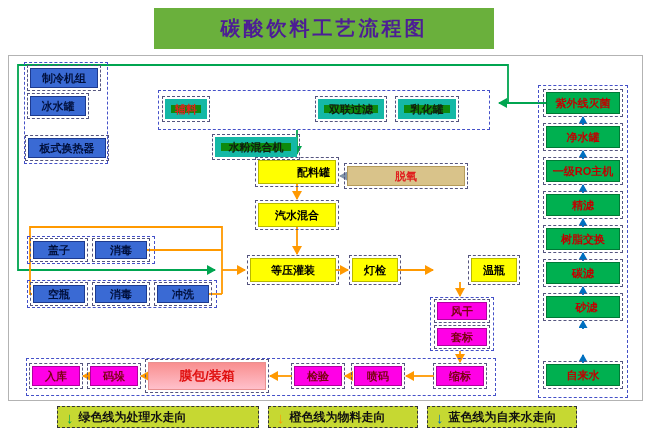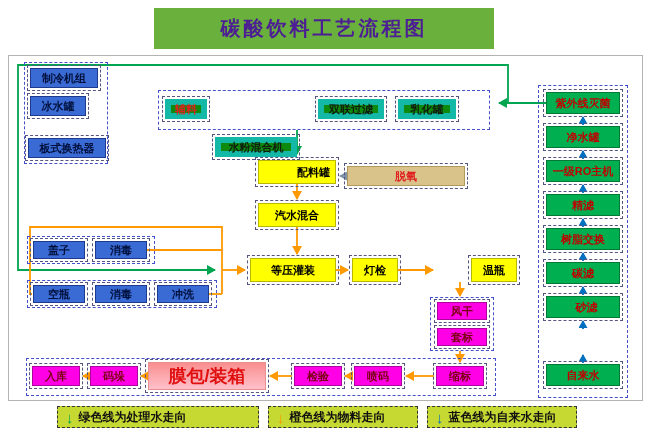--- a/index.html
+++ b/index.html
@@ -14,21 +14,21 @@
   .box{display:flex;align-items:center;justify-content:center;font-weight:bold;
        font-size:11px;z-index:3;outline:1px dashed #55557f;outline-offset:2px;
        white-space:nowrap;}
   .b-blue{background:#3a6ad4;color:#00103c;border:1px solid #1d3a8f;}
   .b-gdark{background:#0e8a0e;color:#101c10;border:6px solid #14b8a6;}
   .b-gdark.red{color:#e02020;}
   .b-green{background:#00b050;color:#c00000;border:1px solid #007a36;}
   .b-yellow{background:#ffff00;color:#000;border:1px solid #b8b800;}
   .b-mag{background:#ff00e6;color:#7a0010;border:1px solid #b000a0;}
   .b-deoxy{background:#d9c38a;color:#e02020;border:1px solid #b49a5a;}
-  .b-pack{background:linear-gradient(#f98f8f,#ffc0cb);color:#e01010;font-size:18px;
+  .b-pack{background:linear-gradient(#f98f8f,#ffc0cb);color:#e01010;font-size:13px;
           border:1px solid #e89090;}
   svg.flow{position:absolute;left:0;top:0;z-index:1;pointer-events:none;}
   .lg{fill:none;stroke:#00a550;stroke-width:1.8;}
   .lo{fill:none;stroke:#ff9900;stroke-width:1.8;}
   .lb{fill:none;stroke:#0070c0;stroke-width:1.8;}
   .lx{fill:none;stroke:#7f93a8;stroke-width:1.6;}
   .legend-box{background:#c6d832;border:1px dashed #333;display:flex;align-items:center;
               padding:0 8px;font-size:12px;font-weight:bold;color:#111;z-index:3;}
   .arrow-glyph{font-size:15px;font-weight:bold;margin-right:5px;line-height:1;}
   .ar-g{color:#00a550;} .ar-o{color:#ff9900;} .ar-b{color:#0070c0;}

